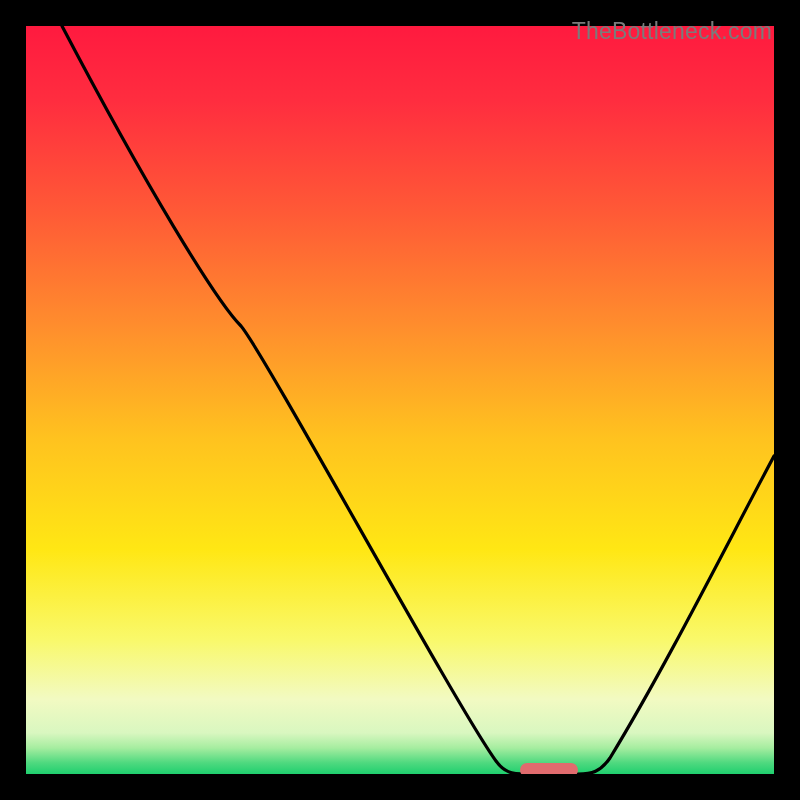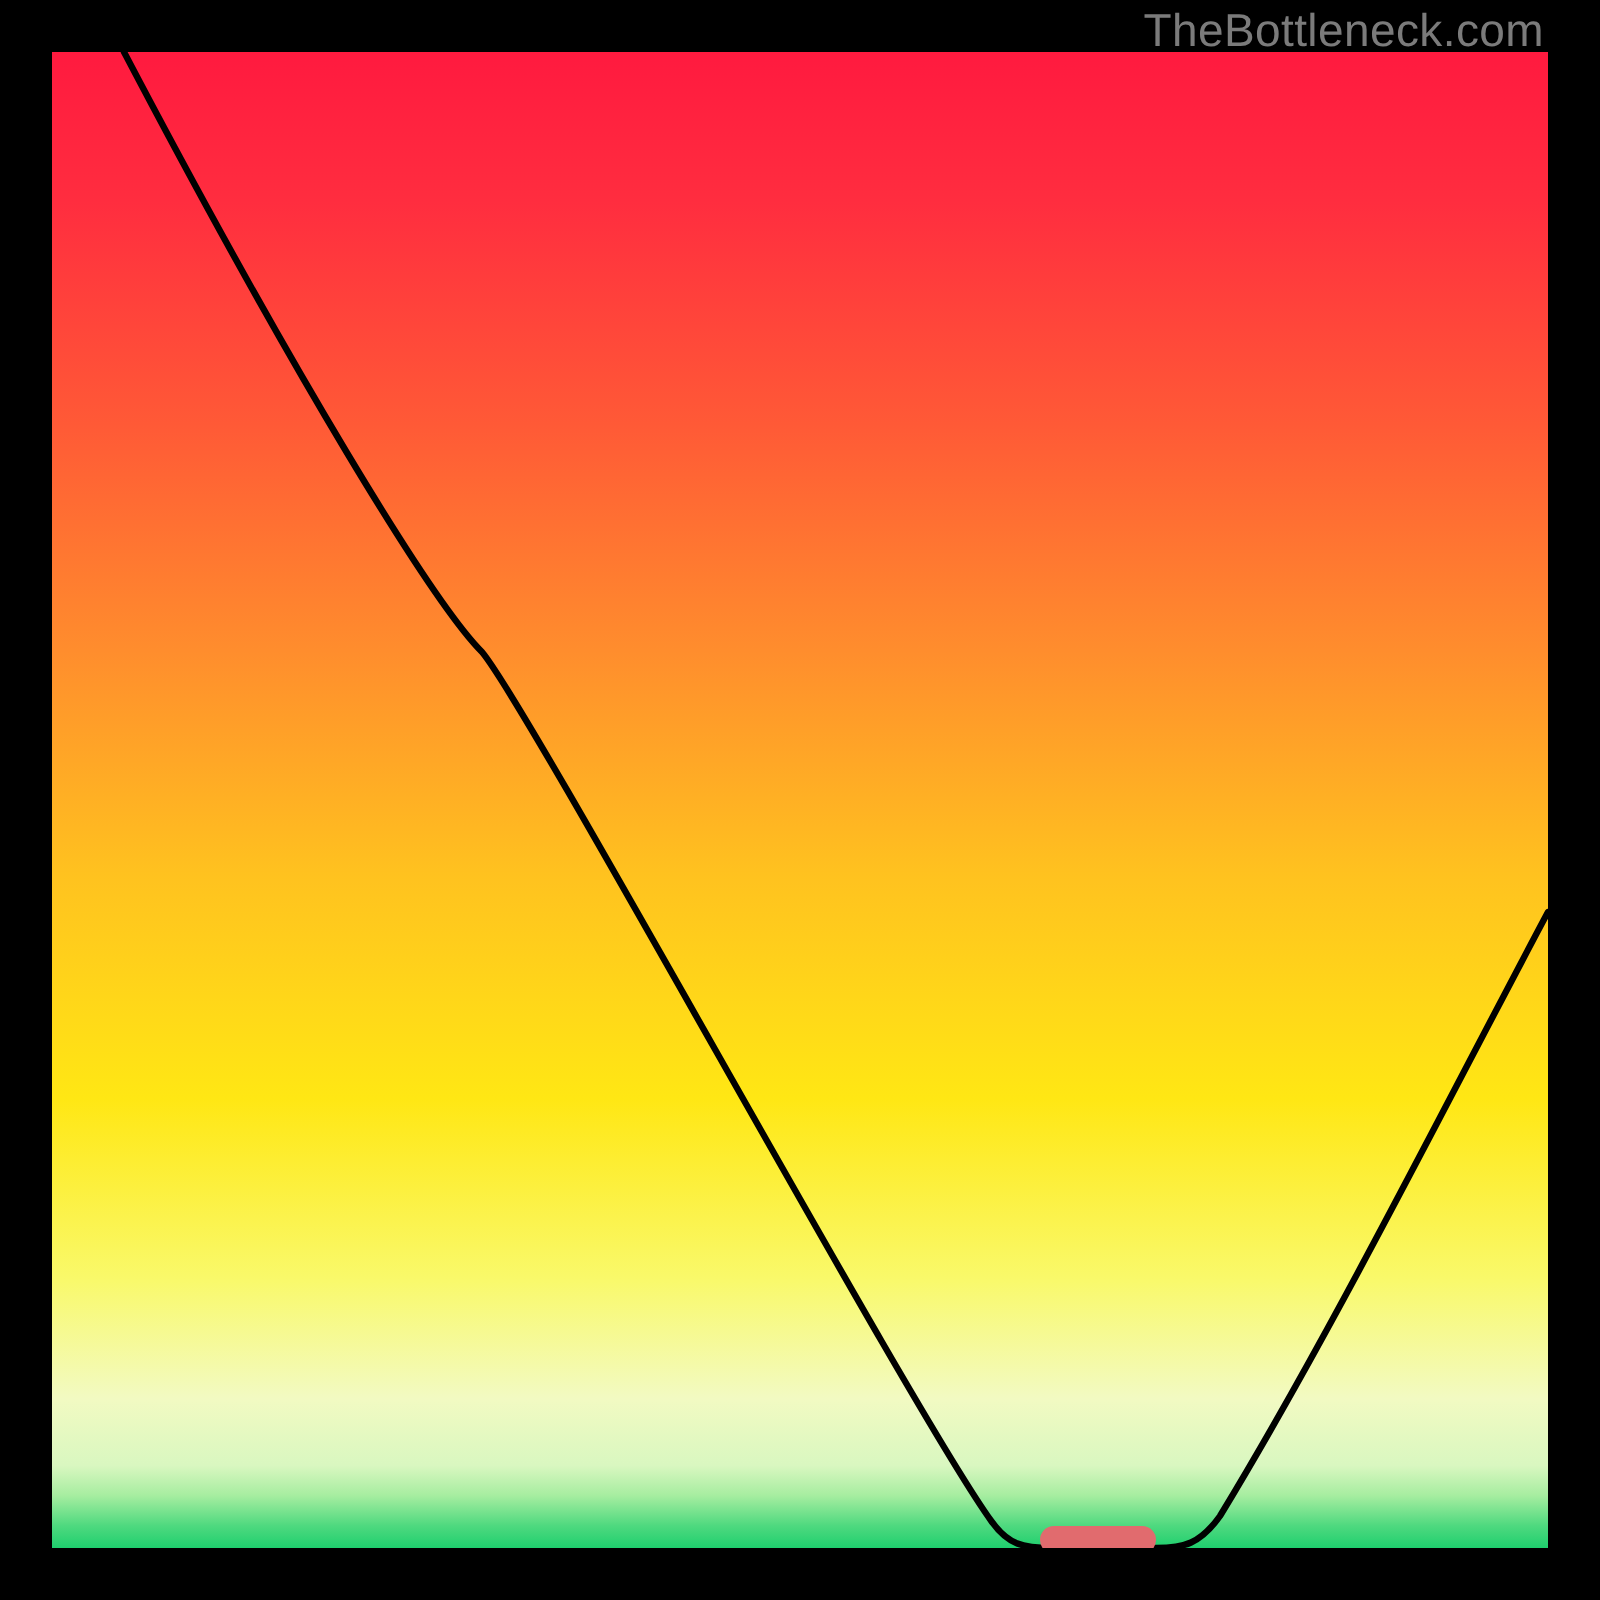--- a/index.html
+++ b/index.html
@@ -41,21 +41,21 @@
     width: 100%;
     height: 100%;
   }
   .marker {
     position: absolute;
     background: #e16b6e;
     border-radius: 7px;
   }
   .watermark {
     position: absolute;
-    top: 2px;
+    top: 18px;
     right: 28px;
     color: #7b7b7b;
     font-size: 23px;
     font-weight: 500;
     letter-spacing: 0.2px;
     user-select: none;
   }
 </style>
 </head>
 <body>

